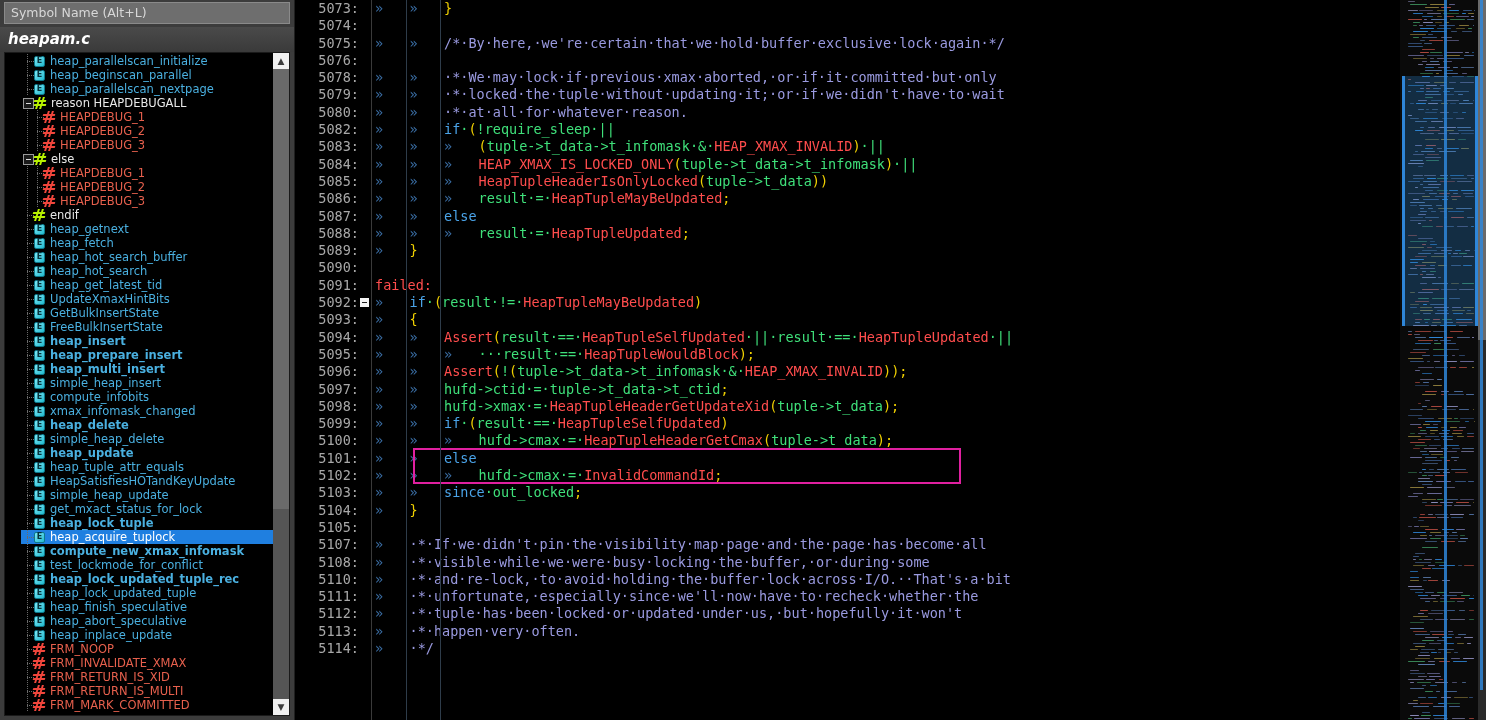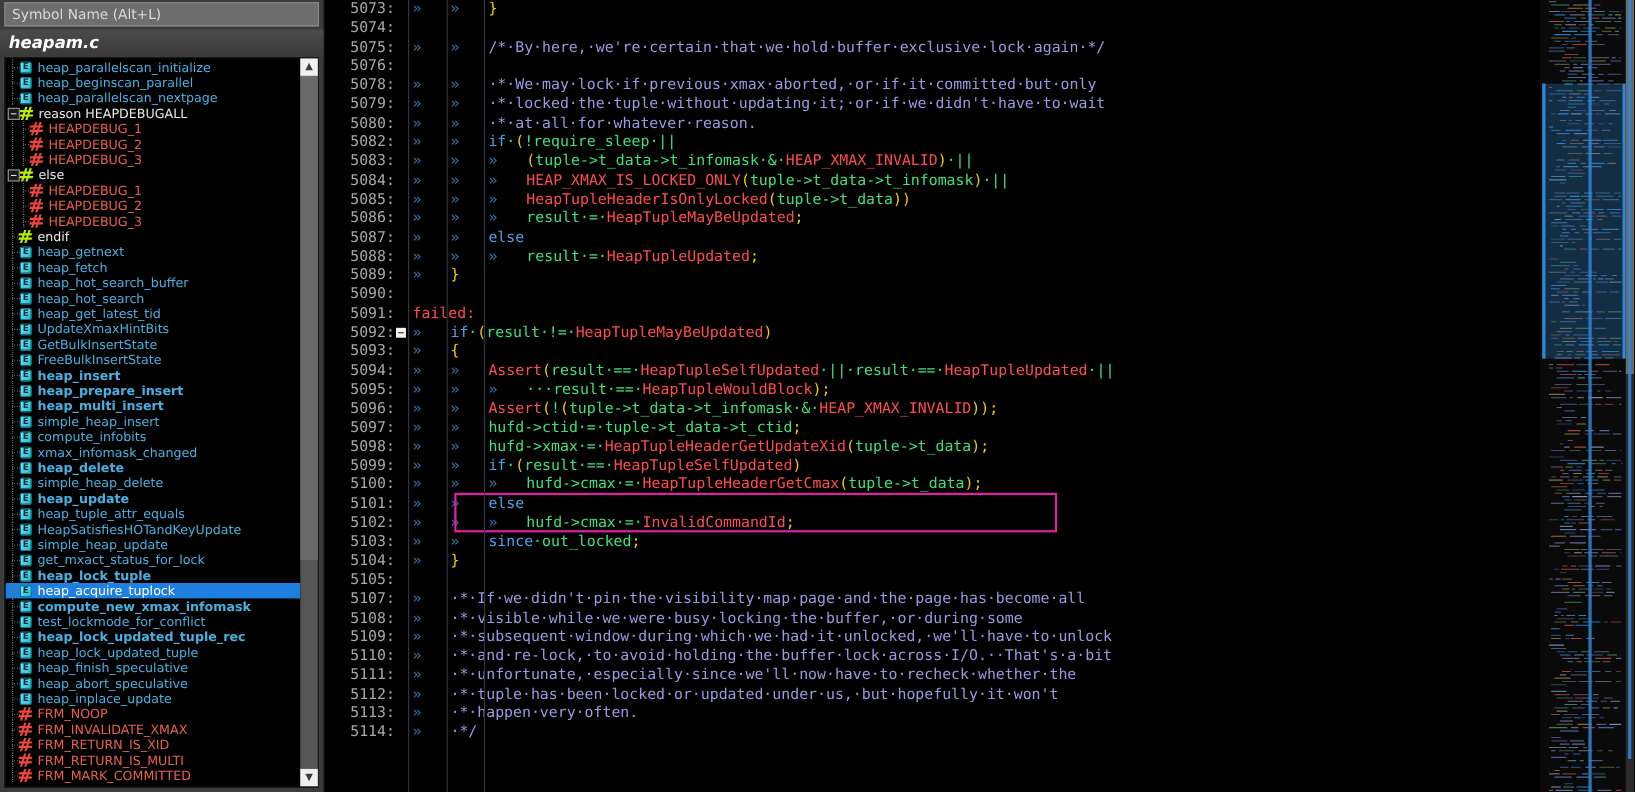--- a/index.html
+++ b/index.html
@@ -45,20 +45,21 @@
     flex: 1 1 auto;
     margin: 0 4px 4px 4px;
     background: #000;
     border: 1px solid #1a1a1a;
     overflow: hidden;
   }
   #tree {
     position: absolute; inset: 0 16px 0 0;
     overflow: hidden;
     padding-top: 1px;
+    padding-left: 16px;
   }
   .trow {
     height: 14px; line-height: 14px;
     display: flex; align-items: center;
     white-space: nowrap;
     font-family: "DejaVu Sans", sans-serif;
     font-size: 11.5px;
     color: #4ab0e0;
     padding-left: 2px;
   }
@@ -535,21 +536,20 @@
           <div class="line"><span class="lno">5098:</span><span class="fold"></span><span class="ctext"><span class="tab" style="display:inline-block;width:34.5px">»</span><span class="tab" style="display:inline-block;width:34.5px">»</span><span class="id">hufd</span><span class="ptr">-&gt;</span><span class="id">xmax</span><span class="op">·=·</span><span class="const">HeapTupleHeaderGetUpdateXid</span><span class="punc">(</span><span class="id">tuple</span><span class="ptr">-&gt;</span><span class="id">t_data</span><span class="punc">);</span></span></div>
           <div class="line"><span class="lno">5099:</span><span class="fold"></span><span class="ctext"><span class="tab" style="display:inline-block;width:34.5px">»</span><span class="tab" style="display:inline-block;width:34.5px">»</span><span class="kw">if</span><span class="op">·</span><span class="punc">(</span><span class="id">result</span><span class="op">·==·</span><span class="const">HeapTupleSelfUpdated</span><span class="punc">)</span></span></div>
           <div class="line"><span class="lno">5100:</span><span class="fold"></span><span class="ctext"><span class="tab" style="display:inline-block;width:34.5px">»</span><span class="tab" style="display:inline-block;width:34.5px">»</span><span class="tab" style="display:inline-block;width:34.5px">»</span><span class="id">hufd</span><span class="ptr">-&gt;</span><span class="id">cmax</span><span class="op">·=·</span><span class="const">HeapTupleHeaderGetCmax</span><span class="punc">(</span><span class="id">tuple</span><span class="ptr">-&gt;</span><span class="id">t_data</span><span class="punc">);</span></span></div>
           <div class="line"><span class="lno">5101:</span><span class="fold"></span><span class="ctext"><span class="tab" style="display:inline-block;width:34.5px">»</span><span class="tab" style="display:inline-block;width:34.5px">»</span><span class="kw">else</span></span></div>
           <div class="line"><span class="lno">5102:</span><span class="fold"></span><span class="ctext"><span class="tab" style="display:inline-block;width:34.5px">»</span><span class="tab" style="display:inline-block;width:34.5px">»</span><span class="tab" style="display:inline-block;width:34.5px">»</span><span class="id">hufd</span><span class="ptr">-&gt;</span><span class="id">cmax</span><span class="op">·=·</span><span class="const">InvalidCommandId</span><span class="punc">;</span></span></div>
           <div class="line"><span class="lno">5103:</span><span class="fold"></span><span class="ctext"><span class="tab" style="display:inline-block;width:34.5px">»</span><span class="tab" style="display:inline-block;width:34.5px">»</span><span class="kw">since</span><span class="op">·</span><span class="id">out_locked</span><span class="punc">;</span></span></div>
           <div class="line"><span class="lno">5104:</span><span class="fold"></span><span class="ctext"><span class="tab" style="display:inline-block;width:34.5px">»</span><span class="brace">}</span></span></div>
           <div class="line"><span class="lno">5105:</span><span class="fold"></span><span class="ctext"></span></div>
           <div class="line"><span class="lno">5107:</span><span class="fold"></span><span class="ctext"><span class="tab" style="display:inline-block;width:34.5px">»</span><span class="cmt">·*·If·we·didn't·pin·the·visibility·map·page·and·the·page·has·become·all</span></span></div>
           <div class="line"><span class="lno">5108:</span><span class="fold"></span><span class="ctext"><span class="tab" style="display:inline-block;width:34.5px">»</span><span class="cmt">·*·visible·while·we·were·busy·locking·the·buffer,·or·during·some</span></span></div>
-          <div class="line"><span class="lno">5109:</span><span class="fold"></span><span class="ctext"><span class="tab" style="display:inline-block;width:34.5px">»</span><span class="cmt">·*·subsequent·window·during·which·we·had·it·unlocked,·we'll·have·to·unlock</span></span></div>
           <div class="line"><span class="lno">5110:</span><span class="fold"></span><span class="ctext"><span class="tab" style="display:inline-block;width:34.5px">»</span><span class="cmt">·*·and·re-lock,·to·avoid·holding·the·buffer·lock·across·I/O.··That's·a·bit</span></span></div>
           <div class="line"><span class="lno">5111:</span><span class="fold"></span><span class="ctext"><span class="tab" style="display:inline-block;width:34.5px">»</span><span class="cmt">·*·unfortunate,·especially·since·we'll·now·have·to·recheck·whether·the</span></span></div>
           <div class="line"><span class="lno">5112:</span><span class="fold"></span><span class="ctext"><span class="tab" style="display:inline-block;width:34.5px">»</span><span class="cmt">·*·tuple·has·been·locked·or·updated·under·us,·but·hopefully·it·won't</span></span></div>
           <div class="line"><span class="lno">5113:</span><span class="fold"></span><span class="ctext"><span class="tab" style="display:inline-block;width:34.5px">»</span><span class="cmt">·*·happen·very·often.</span></span></div>
           <div class="line"><span class="lno">5114:</span><span class="fold"></span><span class="ctext"><span class="tab" style="display:inline-block;width:34.5px">»</span><span class="cmt">·*/</span></span></div>
         </div>
       <div id="selbox" style="left: 117.5px; top: 447.8px; width: 548px; height: 36.6px;"></div>
     <div class="vline" style="left: 110.5px;"></div>
         <div class="vline" style="left: 145px;"></div>
       </div>

